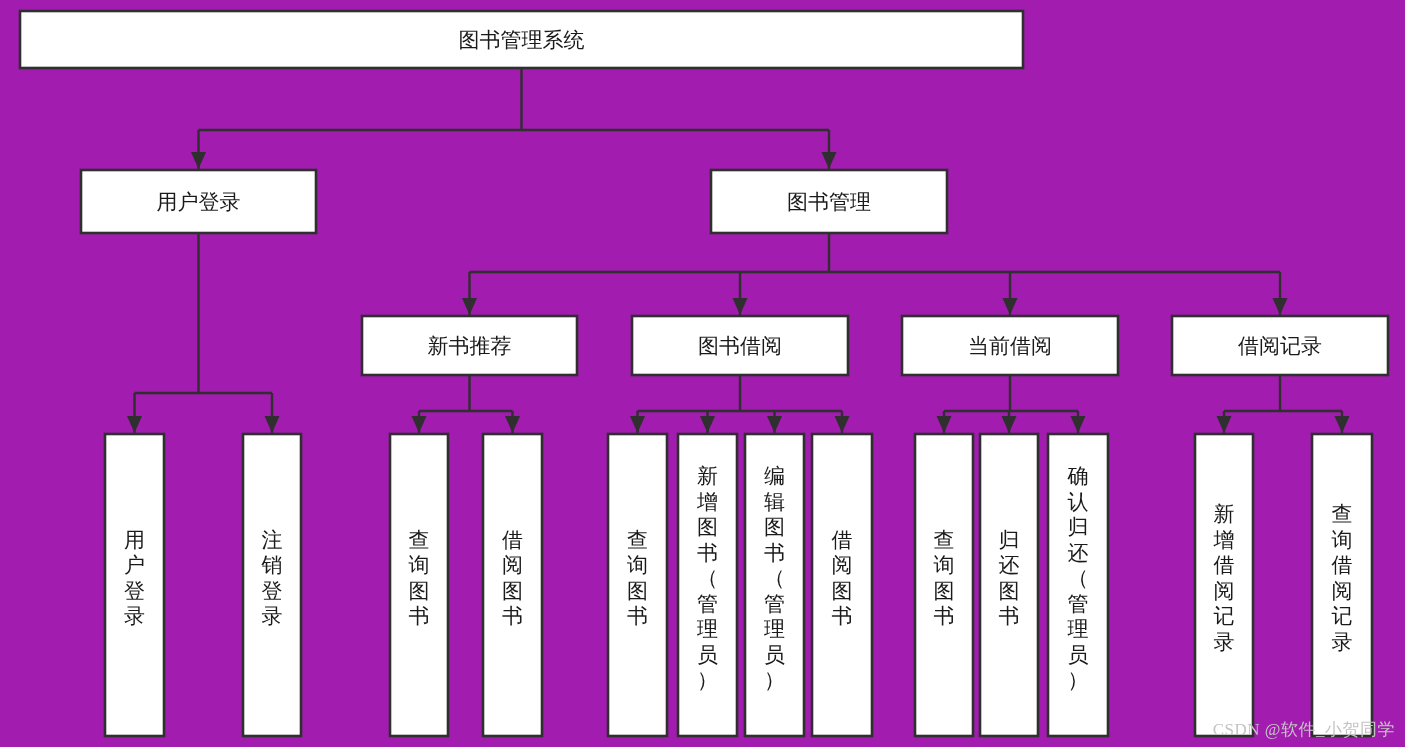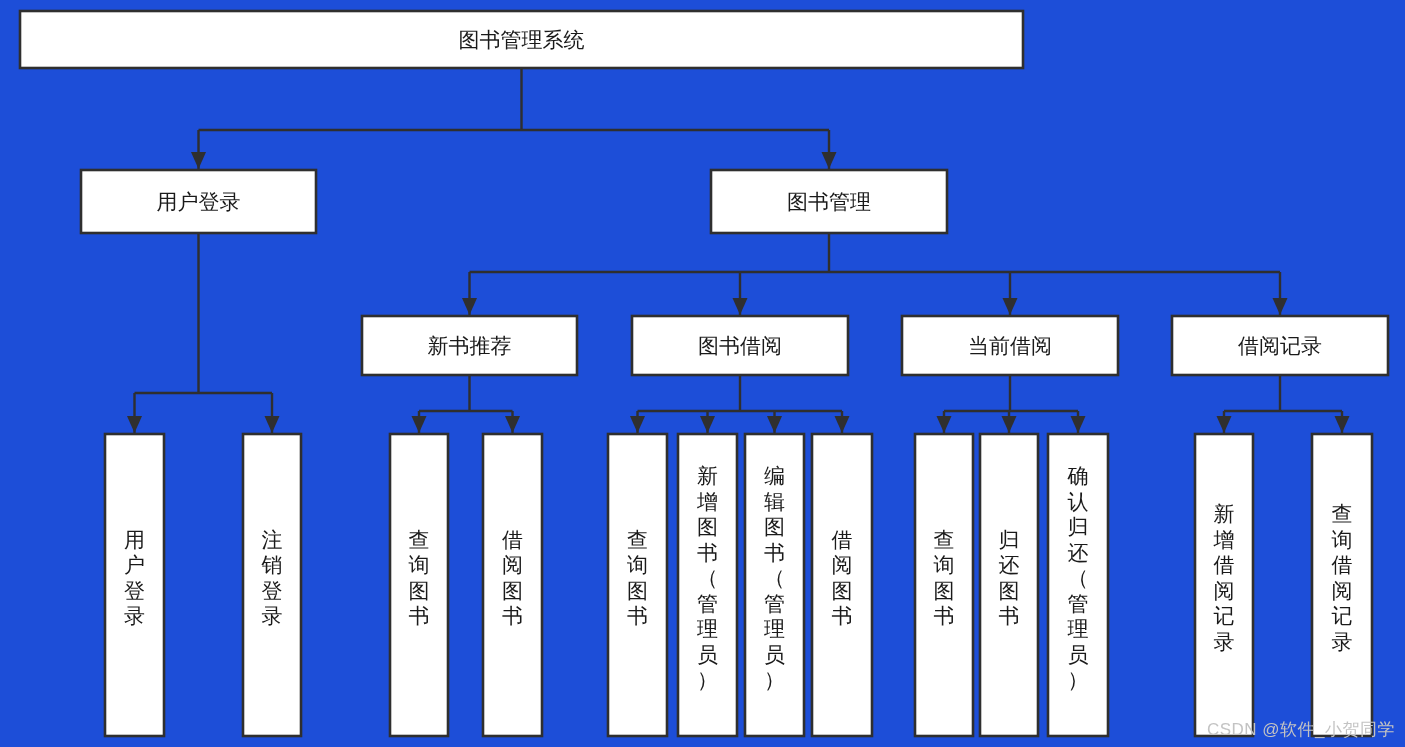--- a/index.html
+++ b/index.html
@@ -10,21 +10,21 @@
   body {
     width: 1405px;
     height: 747px;
     font-family: "DejaVu Sans", "Liberation Sans", sans-serif;
     overflow: hidden;
   }
   #diagram-root {
     position: relative;
     width: 1405px;
     height: 747px;
-    background: #1d4ed8;
+    background: #a21caf;
   }
   svg.tree {
     position: absolute;
     top: 0;
     left: 0;
     width: 1405px;
     height: 747px;
   }
   .node-box {
     fill: #ffffff;
@@ -52,21 +52,21 @@
   .arrow-head {
     fill: #2f2f2f;
     stroke: none;
   }
   .watermark {
     position: absolute;
     right: 10px;
     bottom: 6px;
     color: #c3c3c3;
     font-size: 17px;
-    font-family: Liberation Sans, sans-serif;
+    font-family: Liberation Serif, serif;
     white-space: nowrap;
     letter-spacing: 0.5px;
   }
 </style>
 </head>
 <body>
 
 <div id="diagram-root">
   <svg class="tree" viewBox="0 0 1405 747" xmlns="http://www.w3.org/2000/svg">
     <g id="connectors-layer">

